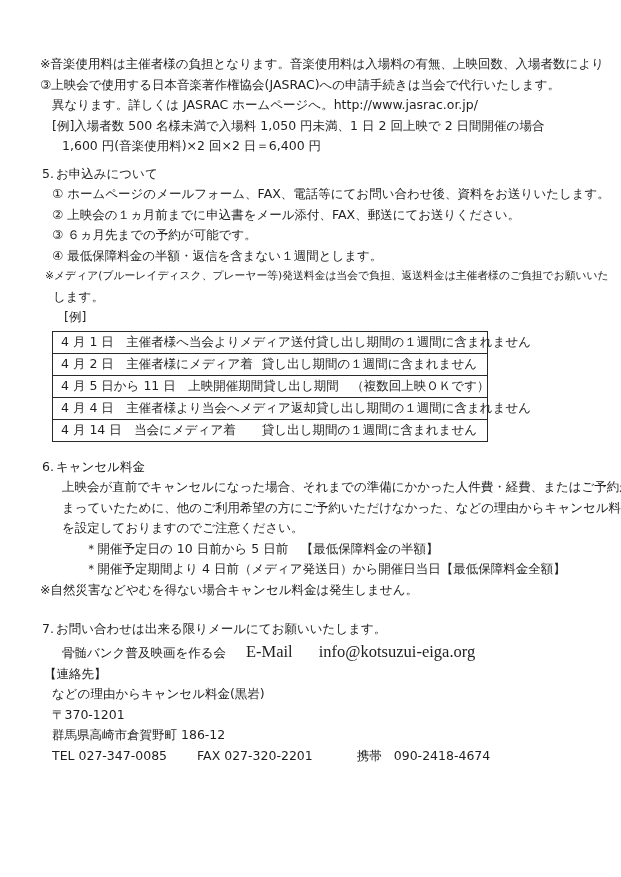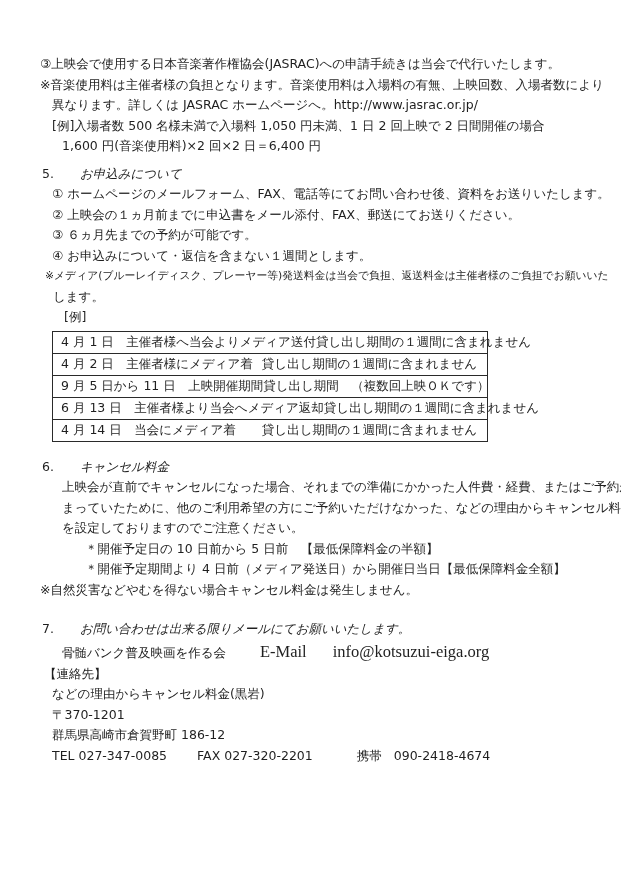--- a/index.html
+++ b/index.html
@@ -19,21 +19,21 @@
   .ind12{margin-left:12px;}
   .ind13{margin-left:13px;}
   .ind22{margin-left:22px;}
   .ind24{margin-left:24px;}
   .ind45{margin-left:45px;}
   .ind5{margin-left:5px;}
   .ind4{margin-left:4px;}
   .small{font-size:10.8px;}
   .sec-head{white-space:nowrap;margin-left:2px;}
   .sec-head .num{display:inline-block;min-width:10px;}
-  .sec-head .ttl{margin-left:26px;font-style:italic;}
+  .sec-head .ttl{margin-left:2px;}
   .mt-s5{margin-top:7px;}
   .mt-s6{margin-top:15px;}
   .mt-s7{margin-top:19px;}
   table.sched{
     border-collapse:collapse;
     margin:3px 0 3px 12px;
     width:436px;
     table-layout:fixed;
   }
   table.sched td{
@@ -46,47 +46,47 @@
   }
   table.sched td .rowflex{
     display:flex;justify-content:space-between;align-items:center;
     padding:0 10px 0 8px;
   }
   .email-line{white-space:nowrap;height:24px;line-height:24px;margin-left:22px;}
   .serif{
     font-family:"Liberation Serif","DejaVu Serif",serif;
     font-size:16.5px;
   }
-  .gap34{margin-left:34px;}
+  .gap34{margin-left:20px;}
   .gap26{margin-left:26px;}
   .gap30{margin-left:30px;}
   .gap44{margin-left:44px;}
   .gap12{margin-left:12px;}
 </style>
 </head>
 <body>
 
 <div class="page">
 
   <div>
+    <div class="line">※音楽使用料は主催者様の負担となります。音楽使用料は入場料の有無、上映回数、入場者数により</div>
     <div class="line">③上映会で使用する日本音楽著作権協会(JASRAC)への申請手続きは当会で代行いたします。</div>
-    <div class="line">※音楽使用料は主催者様の負担となります。音楽使用料は入場料の有無、上映回数、入場者数により</div>
     <div class="line ind12">異なります。詳しくは JASRAC ホームページへ。http://www.jasrac.or.jp/</div>
     <div class="line ind12">[例]入場者数 500 名様未満で入場料 1,050 円未満、1 日 2 回上映で 2 日間開催の場合</div>
     <div class="line ind22">1,600 円(音楽使用料)×2 回×2 日＝6,400 円</div>
   </div>
 
   <div>
     <div class="sec-head mt-s5">
       <span class="num">5.</span><span class="ttl">お申込みについて</span>
     </div>
     <div class="line ind12">① ホームページのメールフォーム、FAX、電話等にてお問い合わせ後、資料をお送りいたします。</div>
     <div class="line ind12">② 上映会の１ヵ月前までに申込書をメール添付、FAX、郵送にてお送りください。</div>
     <div class="line ind12">③ ６ヵ月先までの予約が可能です。</div>
-    <div class="line ind12">④ お申込みについて・返信を含まない１週間とします。</div>
+    <div class="line ind12">④ 最低保障料金の半額・返信を含まない１週間とします。</div>
     <div class="line ind5 small">※メディア(ブルーレイディスク、プレーヤー等)発送料金は当会で負担、返送料金は主催者様のご負担でお願いいた</div>
     <div class="line ind13">します。</div>
     <div class="line ind24">[例]</div>
 
     <table class="sched">
       <tbody>
         <tr>
           <td>
               <div class="rowflex">
             <span>4 月 1 日　主催者様へ当会よりメディア送付</span>
@@ -98,29 +98,29 @@
           <td>
               <div class="rowflex">
             <span>4 月 2 日　主催者様にメディア着</span>
             <span>貸し出し期間の１週間に含まれません</span>
           </div>
             </td>
         </tr>
         <tr>
           <td>
               <div class="rowflex">
-            <span>9 月 5 日から 11 日　上映開催期間</span>
+            <span>4 月 5 日から 11 日　上映開催期間</span>
             <span>貸し出し期間　（複数回上映ＯＫです）</span>
           </div>
             </td>
         </tr>
         <tr>
           <td>
               <div class="rowflex">
-            <span>6 月 13 日　主催者様より当会へメディア返却</span>
+            <span>4 月 4 日　主催者様より当会へメディア返却</span>
             <span>貸し出し期間の１週間に含まれません</span>
           </div>
             </td>
         </tr>
         <tr>
           <td>
               <div class="rowflex">
             <span>4 月 14 日　当会にメディア着</span>
             <span>貸し出し期間の１週間に含まれません</span>
           </div>

